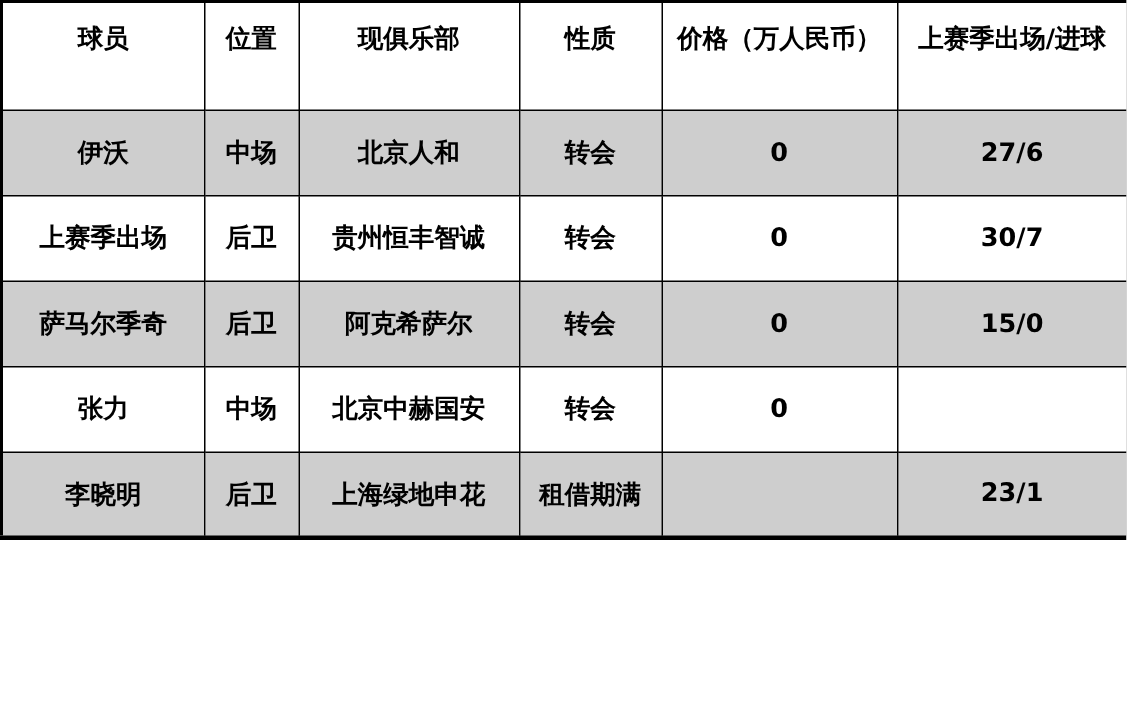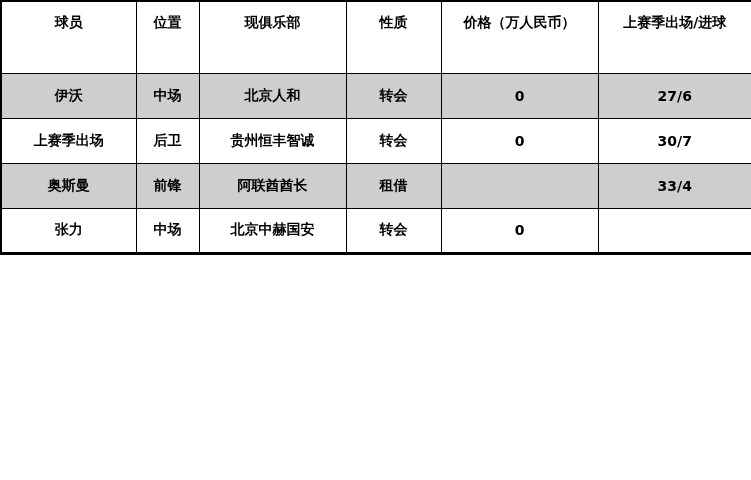--- a/index.html
+++ b/index.html
@@ -17,34 +17,34 @@
     width: 751px;
     border: 2px solid #000000;
     border-bottom: 3px solid #000000;
     color: #000000;
     font-weight: bold;
   }
   .transfer-table th,
   .transfer-table td {
     border: 1px solid #000000;
     text-align: center;
-    font-size: 14px;
+    font-size: 17px;
     overflow: hidden;
     white-space: nowrap;
     padding: 0;
   }
   .transfer-table thead th {
     height: 72px;
     vertical-align: top;
     padding-top: 12px;
     background: #ffffff;
     font-weight: bold;
   }
   .transfer-table tbody td {
-    height: 45px;
+    height: 57px;
     vertical-align: middle;
     background: #ffffff;
     text-align: center;
   }
   .transfer-table tbody tr:nth-child(odd) td {
     background: #cecece;
   }
 </style>
 </head>
 <body>
@@ -80,30 +80,38 @@
       </tr>
       <tr>
         <td>上赛季出场</td>
         <td>后卫</td>
         <td>贵州恒丰智诚</td>
         <td>转会</td>
         <td>0</td>
         <td>30/7</td>
       </tr>
       <tr>
-        <td>奥斯曼</td>
-        <td>前锋</td>
-        <td>阿联酋酋长</td>
-        <td>租借</td>
-        <td></td>
-        <td>33/4</td>
+        <td>萨马尔季奇</td>
+        <td>后卫</td>
+        <td>阿克希萨尔</td>
+        <td>转会</td>
+        <td>0</td>
+        <td>15/0</td>
       </tr>
       <tr>
         <td>张力</td>
         <td>中场</td>
         <td>北京中赫国安</td>
         <td>转会</td>
         <td>0</td>
         <td></td>
       </tr>
+      <tr>
+        <td>李晓明</td>
+        <td>后卫</td>
+        <td>上海绿地申花</td>
+        <td>租借期满</td>
+        <td></td>
+        <td>23/1</td>
+      </tr>
     </tbody>
   </table>
 </div>
 
 </body></html>

